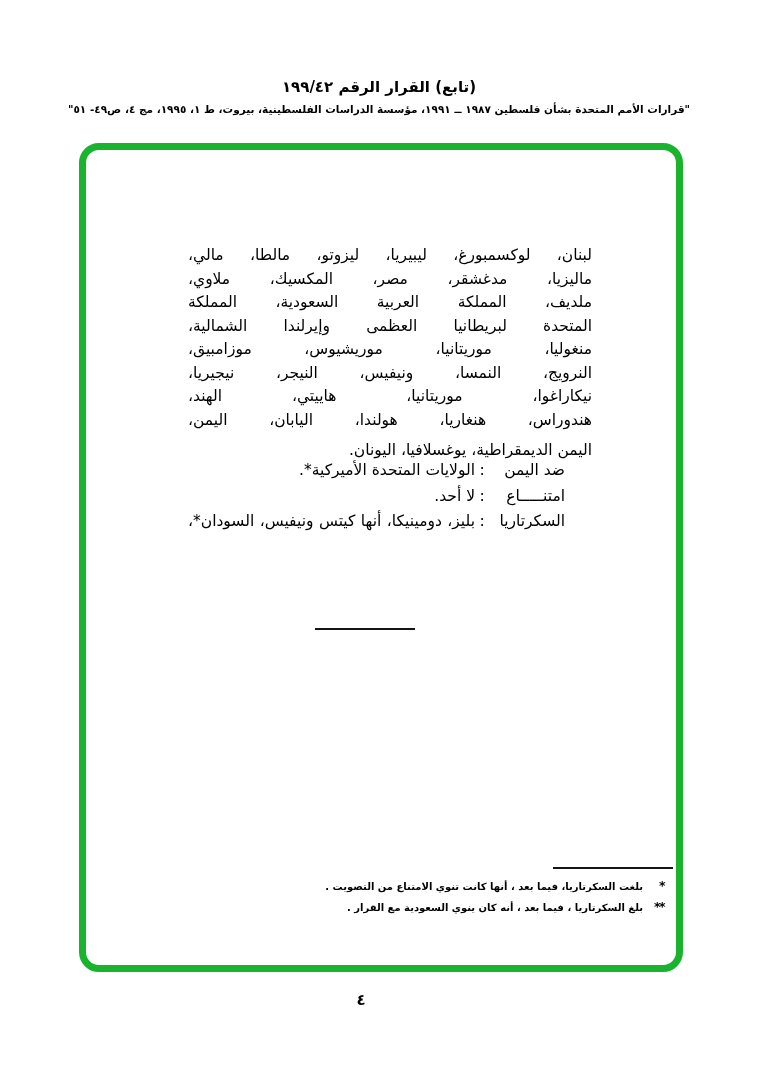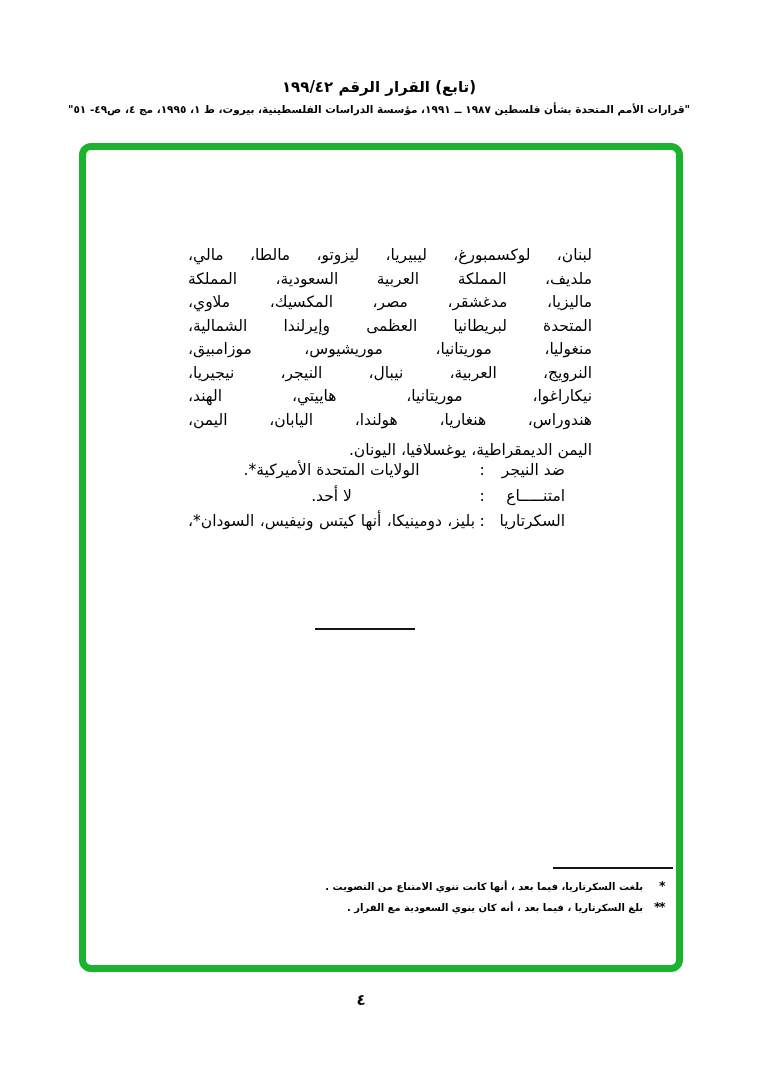--- a/index.html
+++ b/index.html
@@ -13,37 +13,37 @@
     text-align:center;direction:rtl;
     font-size:15px;font-weight:bold;letter-spacing:.2px;
   }
   .subtitle{
     position:absolute;top:103px;left:0;right:0;
     text-align:center;direction:rtl;
     font-size:10.5px;font-weight:bold;
   }
   .frame{
     position:absolute;left:79px;top:143px;width:590px;height:815px;
-    border:7px solid #1ab32e;border-radius:12px;background:#fff;text-decoration:underline;
+    border:7px solid #1ab32e;border-radius:20px;background:#fff;text-decoration:underline;
   }
   .countries{
     position:absolute;top:94px;left:102px;right:84px;
     direction:rtl;font-size:15.5px;line-height:23.5px;
   }
   .cline{text-align:justify;text-align-last:justify;}
   .cline:last-child{text-align-last:right;margin-top:7px;}
   .votes{
     position:absolute;top:308px;left:102px;right:111px;
     direction:rtl;font-size:15.5px;line-height:25.5px;
   }
   .vote-row{display:flex;align-items:flex-start;}
   .vote-label{width:76px;flex:0 0 76px;text-align:right;white-space:nowrap;overflow:visible;}
   .vote-colon{width:14px;flex:0 0 14px;text-align:center;}
   .vote-value{flex:1;}
-  .vote-value .vline{text-align:center;}
+  .vote-value .vline{text-align:right;}
   .vote-value .vline.just{text-align:justify;text-align-last:justify;}
   .mid-rule{
     position:absolute;top:478px;left:229px;width:100px;height:2px;
     background:#151515;
   }
   .fn-rule{
     position:absolute;top:717px;right:3px;width:120px;height:2px;
     background:#151515;
   }
   .footnotes{
@@ -64,33 +64,33 @@
 <div class="page">
 
   <div class="title">(تابع) القرار الرقم ١٩٩/٤٢</div>
 
   <div class="subtitle">"قرارات الأمم المتحدة بشأن فلسطين ١٩٨٧ ــ ١٩٩١، مؤسسة الدراسات الفلسطينية، بيروت، ط ١، ١٩٩٥، مج ٤، ص٤٩- ٥١"</div>
 
   <div class="frame" style="border-color: rgb(26, 179, 46);">
 
     <div class="countries">
         <div class="cline">لبنان، لوكسمبورغ، ليبيريا، ليزوتو، مالطا، مالي،</div>
+        <div class="cline">ماليزيا، مدغشقر، مصر، المكسيك، ملاوي،</div>
         <div class="cline">ملديف، المملكة العربية السعودية، المملكة</div>
-        <div class="cline">ماليزيا، مدغشقر، مصر، المكسيك، ملاوي،</div>
         <div class="cline">المتحدة لبريطانيا العظمى وإيرلندا الشمالية،</div>
         <div class="cline">منغوليا، موريتانيا، موريشيوس، موزامبيق،</div>
-        <div class="cline">النرويج، العربية، نيبال، النيجر، نيجيريا،</div>
+        <div class="cline">النرويج، النمسا، ونيفيس، النيجر، نيجيريا،</div>
         <div class="cline">نيكاراغوا، موريتانيا، هاييتي، الهند،</div>
         <div class="cline">هندوراس، هنغاريا، هولندا، اليابان، اليمن،</div>
         <div class="cline">اليمن الديمقراطية، يوغسلافيا، اليونان.</div>
       </div>
 
     <div class="votes">
         <div class="vote-row">
-          <span class="vote-label">ضد النيجر</span>
+          <span class="vote-label">ضد اليمن</span>
           <span class="vote-colon">:</span>
           <div class="vote-value">
             <div class="vline">الولايات المتحدة الأميركية*.</div>
           </div>
         </div>
         <div class="vote-row">
           <span class="vote-label">امتنـــــاع</span>
           <span class="vote-colon">:</span>
           <div class="vote-value">
             <div class="vline">لا أحد.</div>

